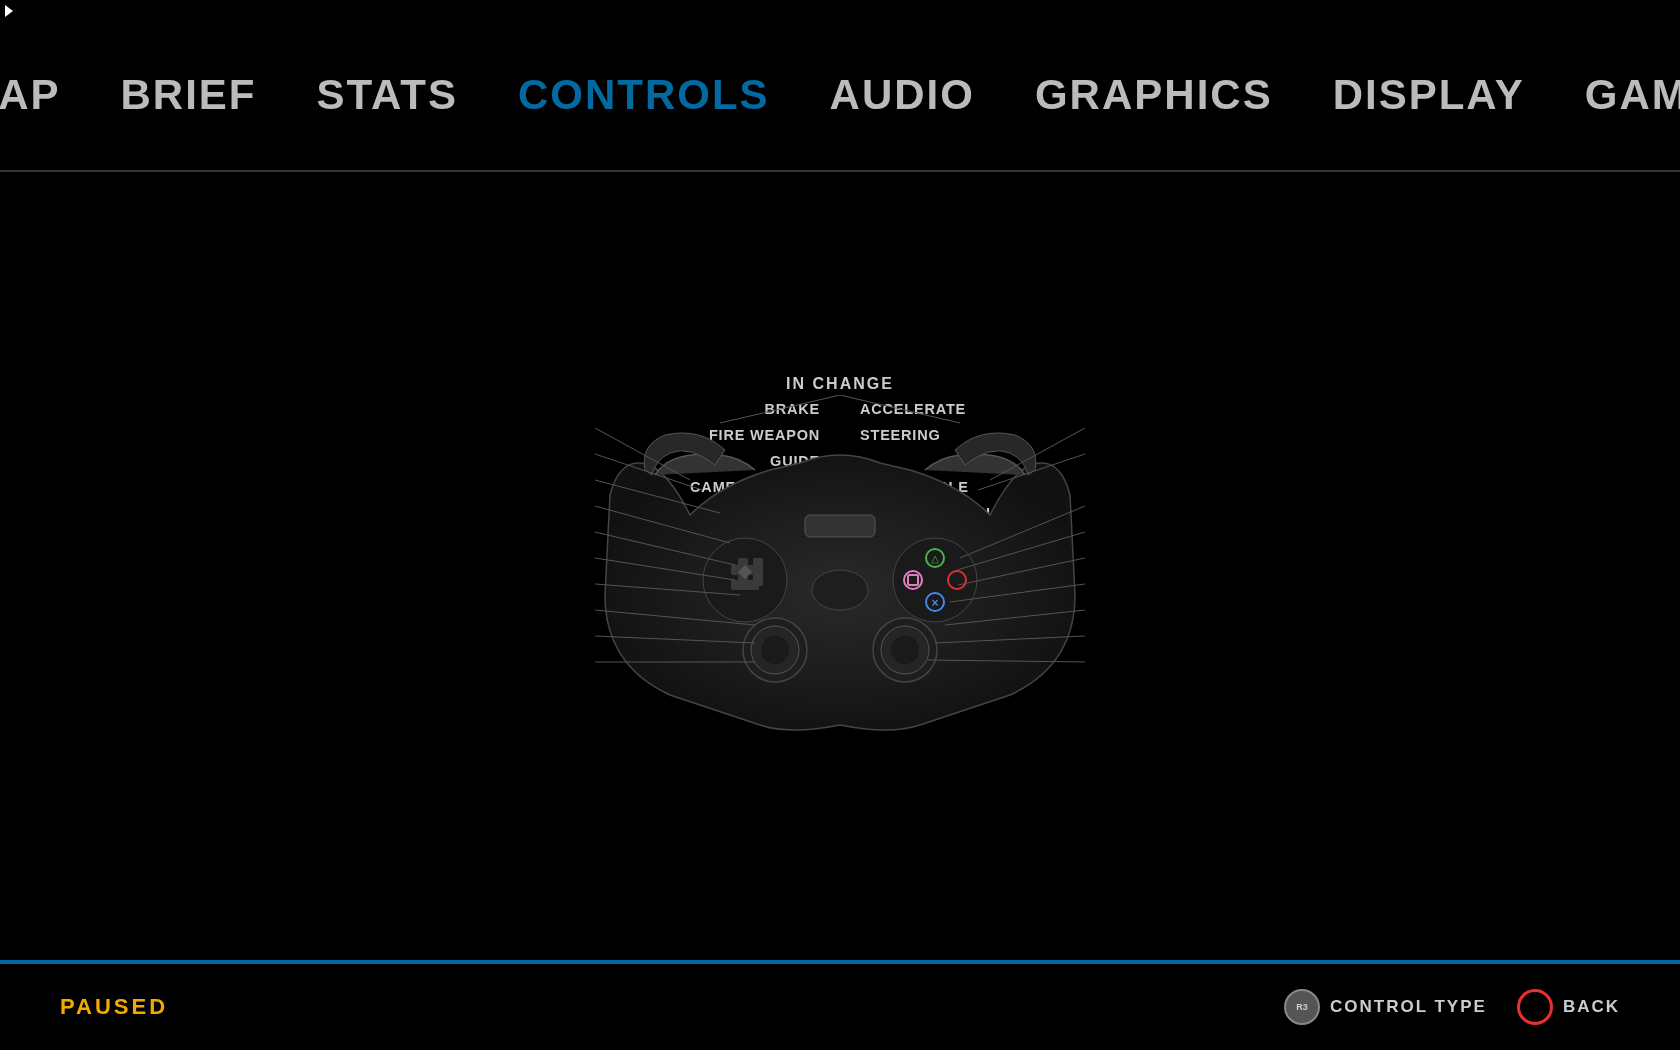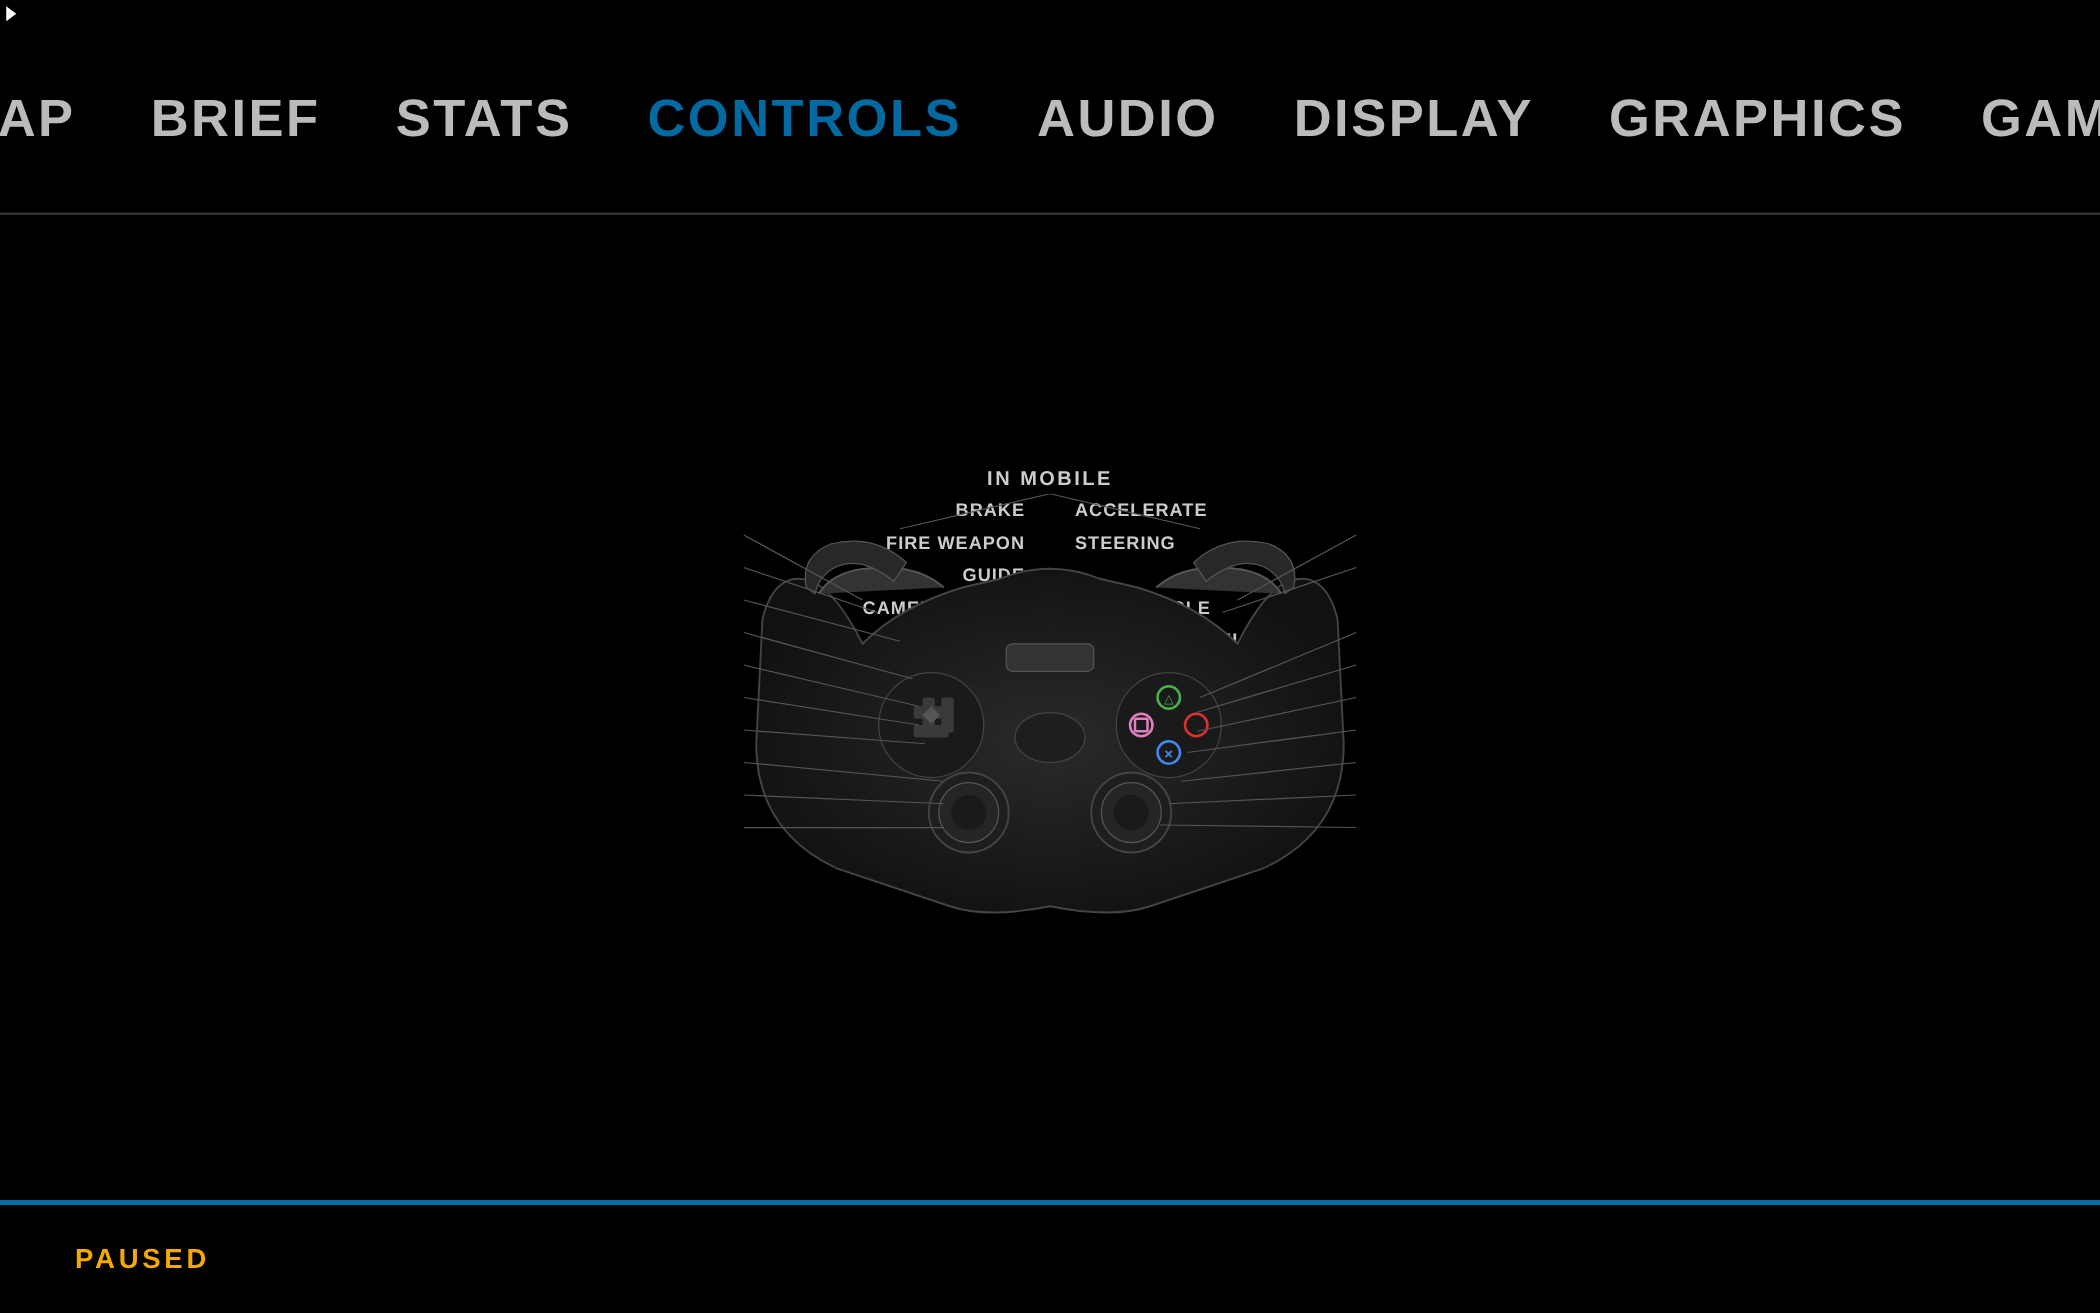--- a/index.html
+++ b/index.html
@@ -158,31 +158,31 @@
 <body>
 
 <div id="cursor"></div>
 
 <div id="nav">
     <div class="nav-item">Map</div>
     <div class="nav-item">Brief</div>
     <div class="nav-item">Stats</div>
     <div class="nav-item active">Controls</div>
     <div class="nav-item">Audio</div>
+    <div class="nav-item">Graphics</div>
     <div class="nav-item">Display</div>
-    <div class="nav-item">Graphics</div>
     <div class="nav-item">Game</div>
   </div>
 <div class="nav-divider"></div>
 
 <div id="main">
 
   <div id="labels-wrapper">
 
-    <div class="lbl" style="left:50%; top:0px; transform:translateX(-50%); color:#ccc; font-size:16px; letter-spacing:2px;">IN MOBILE</div>
+    <div class="lbl" style="left:50%; top:0px; transform:translateX(-50%); color:#ccc; font-size:16px; letter-spacing:2px;">IN CHANGE</div>
 
     <div class="lbl left-side" style="right:570px; top:26px;">BRAKE</div>
     <div class="lbl left-side" style="right:570px; top:52px;">FIRE WEAPON</div>
     <div class="lbl left-side" style="right:570px; top:78px;">GUIDE</div>
     <div class="lbl left-side" style="right:570px; top:104px;">CAMERA MODES</div>
     <div class="lbl left-side" style="right:570px; top:130px;">STEERING</div>
     <div class="lbl left-side" style="right:570px; top:156px;">HORN</div>
     <div class="lbl left-side" style="right:570px; top:182px;">USE MOBILE PHONE</div>
     <div class="lbl left-side" style="right:570px; top:208px;">PREVIOUS RADIO STATION</div>
     <div class="lbl left-side" style="right:570px; top:234px;">SWITCH OFF RADIO (HOLD)</div>
@@ -293,13 +293,28 @@
         <line x1="250" y1="0" x2="130" y2="28" stroke="#555" stroke-width="1"></line>
         <line x1="250" y1="0" x2="370" y2="28" stroke="#555" stroke-width="1"></line>
       </svg>
     </div>
   </div>
 </div>
 
 <div id="footer">
   <span id="paused-text">PAUSED</span>
 
+  <div id="footer-right">
+    <div class="footer-btn">
+      <div class="footer-btn-icon r3-icon">
+        <span style="font-size:9px; font-weight:bold; color:#ccc;">R3</span>
+      </div>
+      <span class="footer-btn-label">CONTROL TYPE</span>
+    </div>
+
+    <div class="footer-btn">
+      <div class="footer-btn-icon circle-icon">
+        <span style="color:#e83030; font-size:14px;"></span>
+      </div>
+      <span class="footer-btn-label">BACK</span>
+    </div>
+  </div>
 </div>
 
 </body></html>

